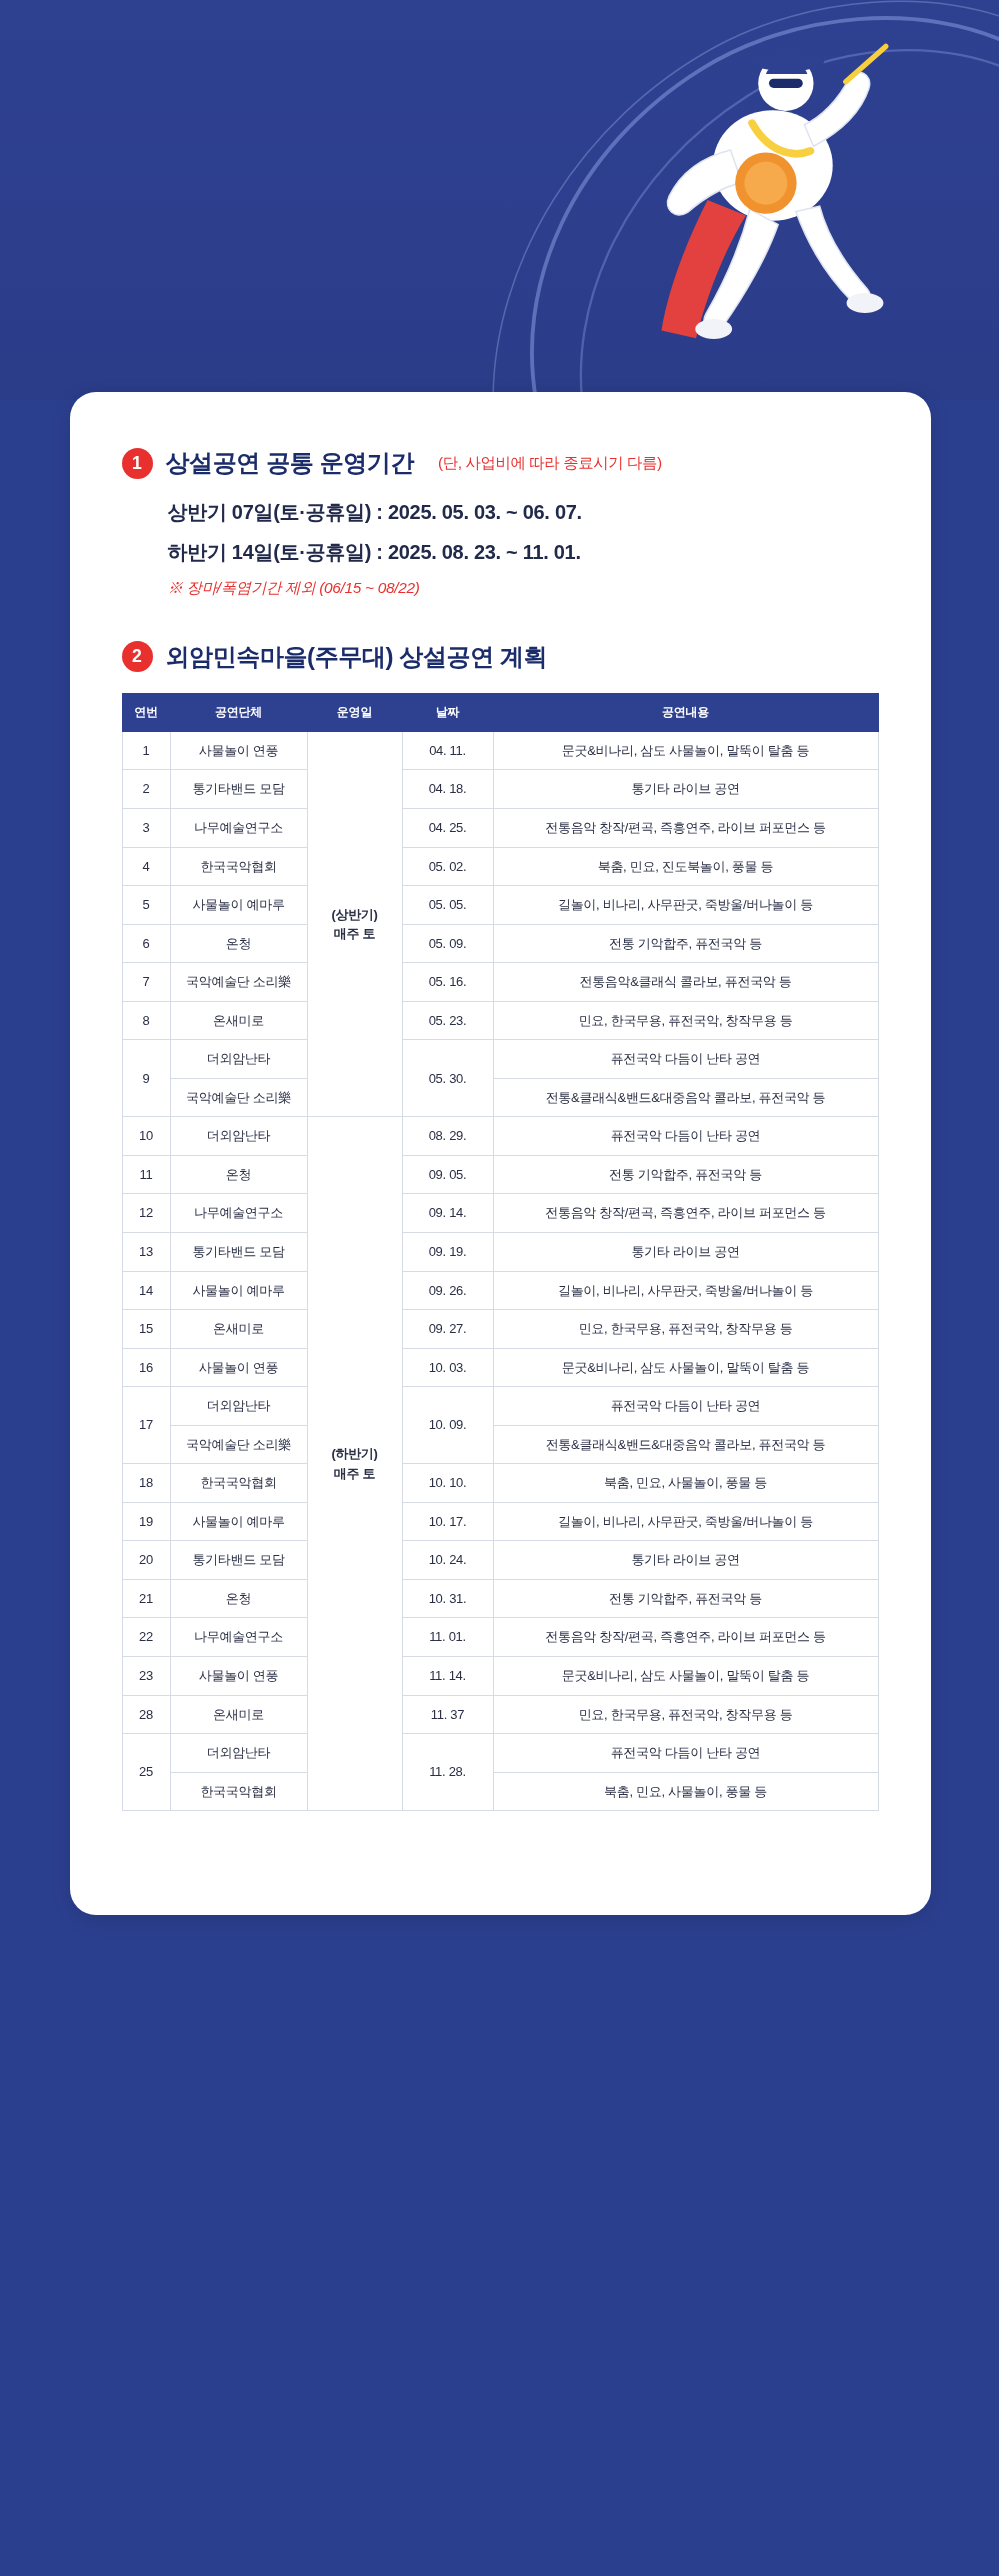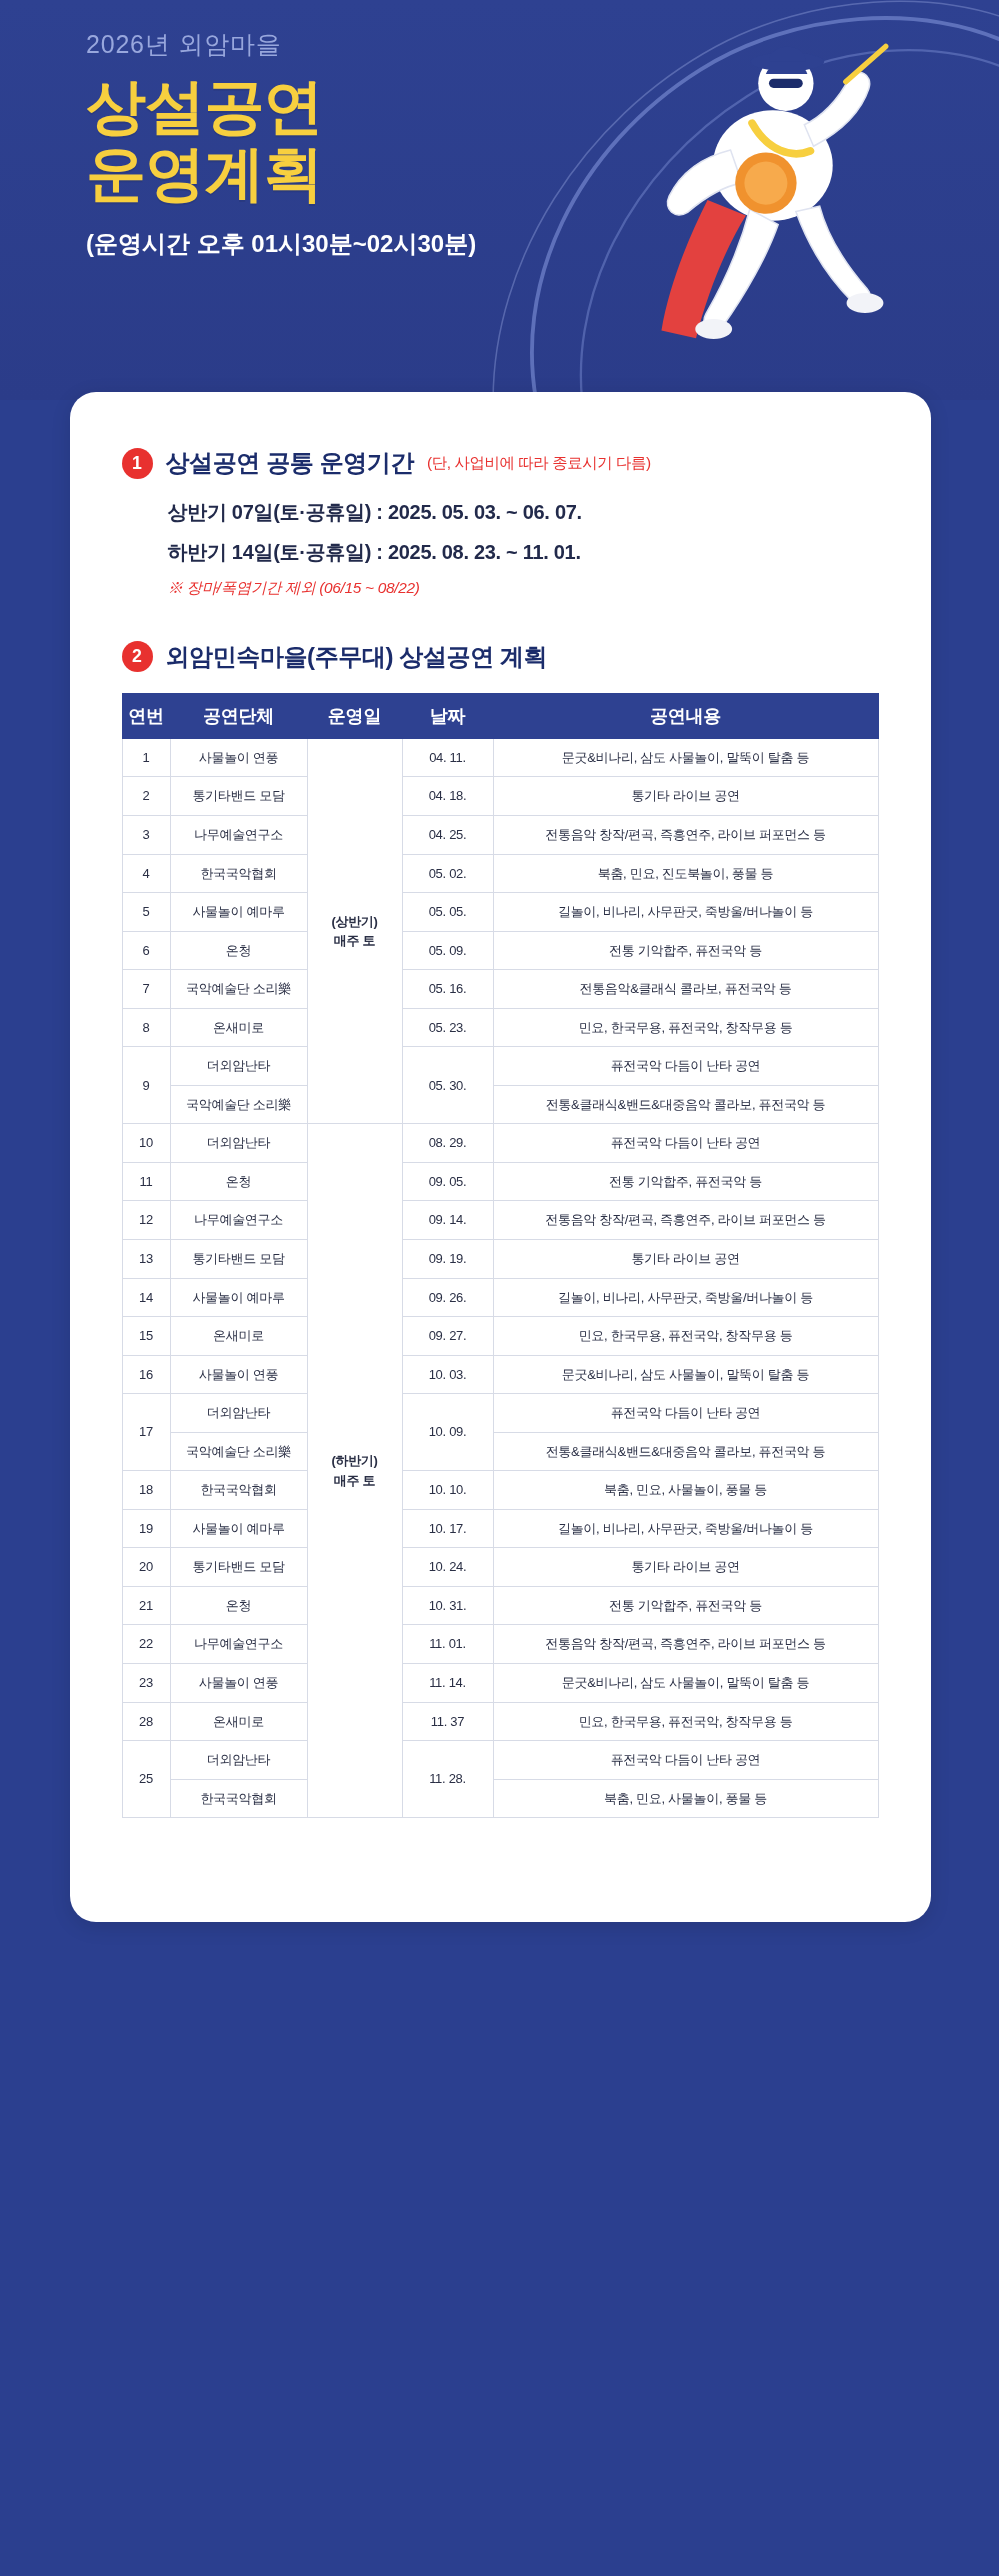--- a/index.html
+++ b/index.html
@@ -106,21 +106,21 @@
   .sec-title {
     font-size: 24px;
     font-weight: 800;
     color: #1b2c6b;
     letter-spacing: -0.4px;
   }
   .sec-note {
     font-size: 15.4px;
     color: #e8312f;
     font-weight: 500;
-    margin-left: 0;
+    margin-left: 11px;
     letter-spacing: -0.4px;
   }
 
   .sec1-body {
     margin-top: 20px;
     padding-left: 46px;
   }
   .sec1-line {
     font-size: 20px;
     color: #222a4b;
@@ -143,21 +143,21 @@
   table.sched {
     width: 100%;
     border-collapse: collapse;
     table-layout: fixed;
     font-size: 13px;
     color: #2a2f45;
   }
   table.sched thead th {
     background: #2e4191;
     color: #ffffff;
-    font-size: 18px;
+    font-size: 12px;
     font-weight: 700;
     padding: 10px 3.1px;
     border: 0.8px solid #2e4191;
     letter-spacing: -0.2px;
   }
   table.sched td {
     border: 0.8px solid #d7dbe6;
     padding: 10px 4.6px;
     text-align: center;
     letter-spacing: -0.3px;
@@ -217,26 +217,20 @@
     <ellipse cx="224" cy="70" rx="48" ry="12" fill="#2e4191"></ellipse>
     <path d="M200 70 C 200 44, 248 44, 248 70 Z" fill="#2e4191"></path>
 
     <rect x="200" y="92" width="44" height="12" rx="6" fill="#1b2c6b"></rect>
 
     <path d="M178 150 C 198 186, 230 196, 254 186" fill="none" stroke="#f7cf3f" stroke-width="10" stroke-linecap="round"></path>
 
     <path d="M300 96 L 352 50" stroke="#f7cf3f" stroke-width="7" stroke-linecap="round"></path>
   </svg>
 
-  <div class="hero-inner">
-    <div class="hero-year">2026년 외암마을</div>
-    <div class="hero-title">상설공연</div>
-    <div class="hero-title">운영계획</div>
-    <div class="hero-sub">(운영시간 오후 01시30분~02시30분)</div>
-  </div>
 </div>
 
 <div class="card">
 
   <div class="section">
     <div class="sec-head">
       <div class="num-badge">1</div>
       <div class="sec-title">상설공연 공통 운영기간</div>
       <div class="sec-note">(단, 사업비에 따라 종료시기 다름)</div>
     </div>

